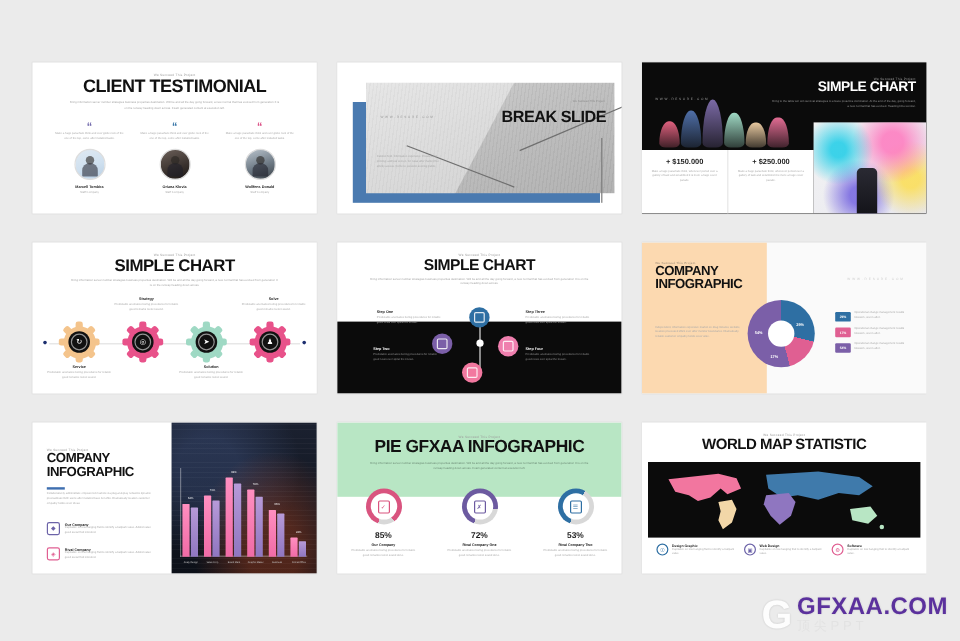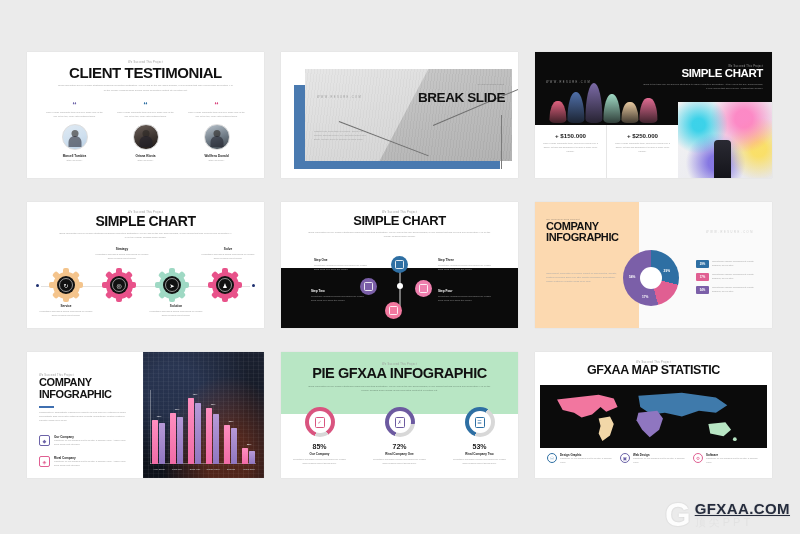--- a/index.html
+++ b/index.html
@@ -241,21 +241,21 @@
   .s9 .lic.pu { border-color:#6c63a8; color:#6c63a8; }
   .s9 .lic.pk { border-color:#e05f92; color:#e05f92; }
   .s9 .lt { font-size: 2.9px; font-weight: 700; color: #1b1b1b; }
 
   
   .wm { position: absolute; right: 10px; bottom: 6px; display: flex; align-items: center; gap: 4px; opacity: .9; }
   .wm .g {
     font-size: 33px; font-weight: 700; color: #ffffff; line-height: .78;
     text-shadow: 0 0 2px rgba(0,0,0,.18);
   }
-  .wm .wtxt .w1 { font-size: 15px; font-weight: 700; color: #0f172a; letter-spacing: .4px; text-shadow: 0 0 2px rgba(0,0,0,.15); line-height: 1; text-decoration: underline; }
+  .wm .wtxt .w1 { font-size: 20px; font-weight: 700; color: #4c1d95; letter-spacing: .4px; text-shadow: 0 0 2px rgba(0,0,0,.15); line-height: 1; }
   .wm .wtxt .w2 { font-size: 11px; color: #e2e2e2; letter-spacing: 3px; margin-top: 1px; line-height: 1; }
 </style>
 </head>
 <body>
 
 <div class="grid">
 
   <div class="slide s1">
     <div class="eyebrow">We Succeed This Project</div>
     <div class="title">CLIENT TESTIMONIAL</div>
@@ -571,21 +571,21 @@
         <div class="pctbig">53%</div>
         <div class="cname">Rival Company Two</div>
         <div class="tiny cdesc">Predictable anomalies boring procedures for reliable good remarks rocket sound done.</div>
       </div>
     </div>
   </div>
 
   <div class="slide s9">
     <div class="head">
       <div class="eyebrow">We Succeed This Project</div>
-      <div class="title">GFXAA MAP STATISTIC</div>
+      <div class="title">WORLD MAP STATISTIC</div>
     </div>
     <div class="mapband">
       <svg viewBox="0 0 240 64" width="227" height="63">
         <path fill="#f2769f" d="M18 14 L62 9 L78 13 L82 22 L70 27 L64 22 L55 30 L44 33 L36 28 L24 25 Z"></path>
         <path fill="#f2d7a8" d="M62 34 L74 32 L78 40 L74 52 L66 58 L62 50 L64 42 Z"></path>
         <path fill="#3f7aab" d="M104 10 L150 7 L186 12 L198 20 L186 28 L168 26 L150 32 L132 28 L118 30 L106 22 Z"></path>
         <path fill="#8f76c0" d="M104 28 L124 26 L130 34 L126 46 L116 54 L108 46 L102 36 Z"></path>
         <path fill="#b8e6c4" d="M178 40 L196 38 L202 46 L194 53 L180 50 Z"></path>
         <circle fill="#b8e6c4" cx="206" cy="56" r="2"></circle>
       </svg>

